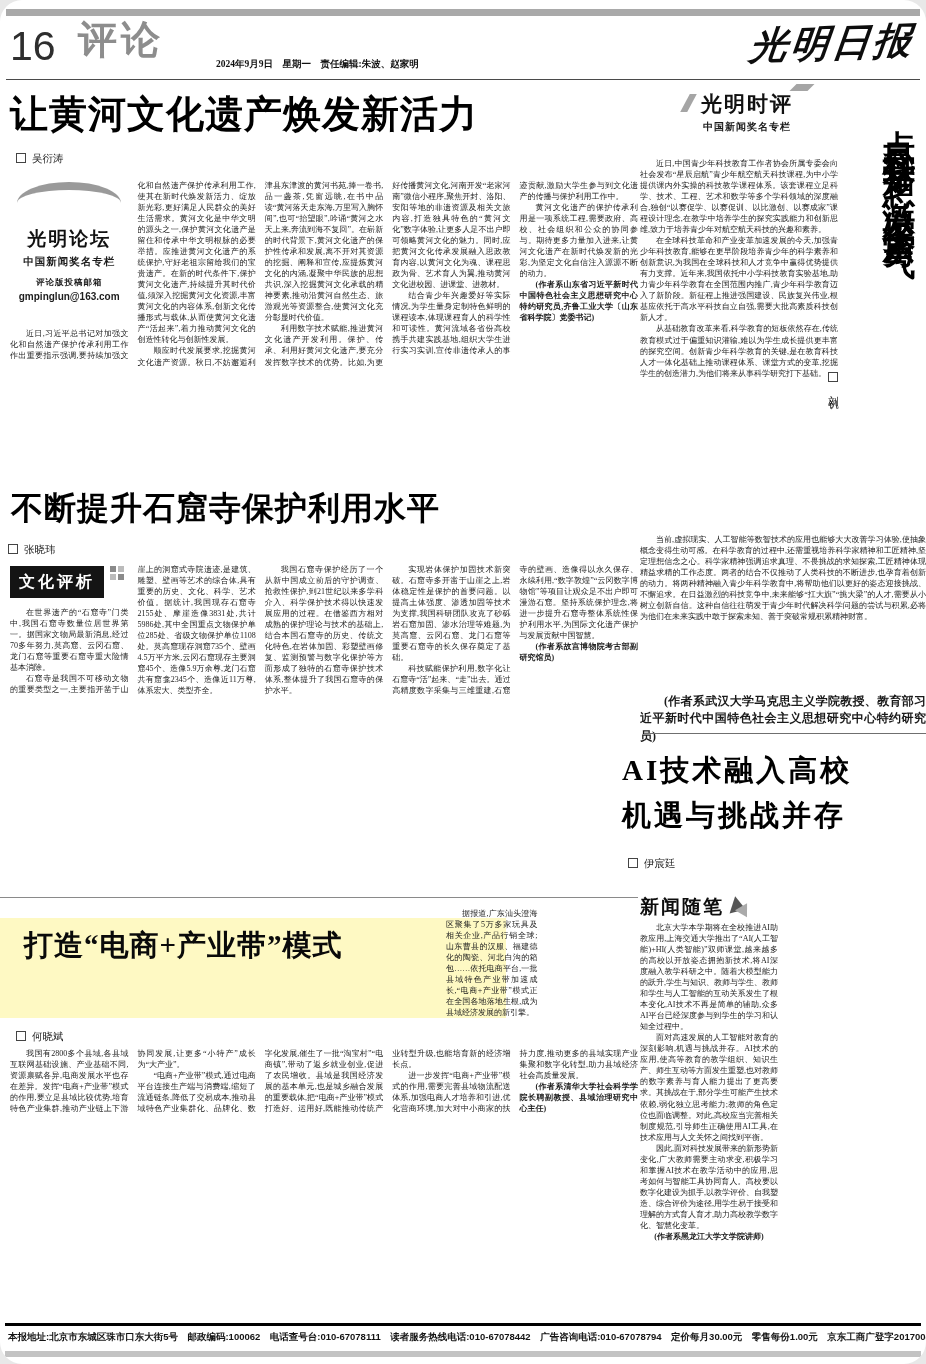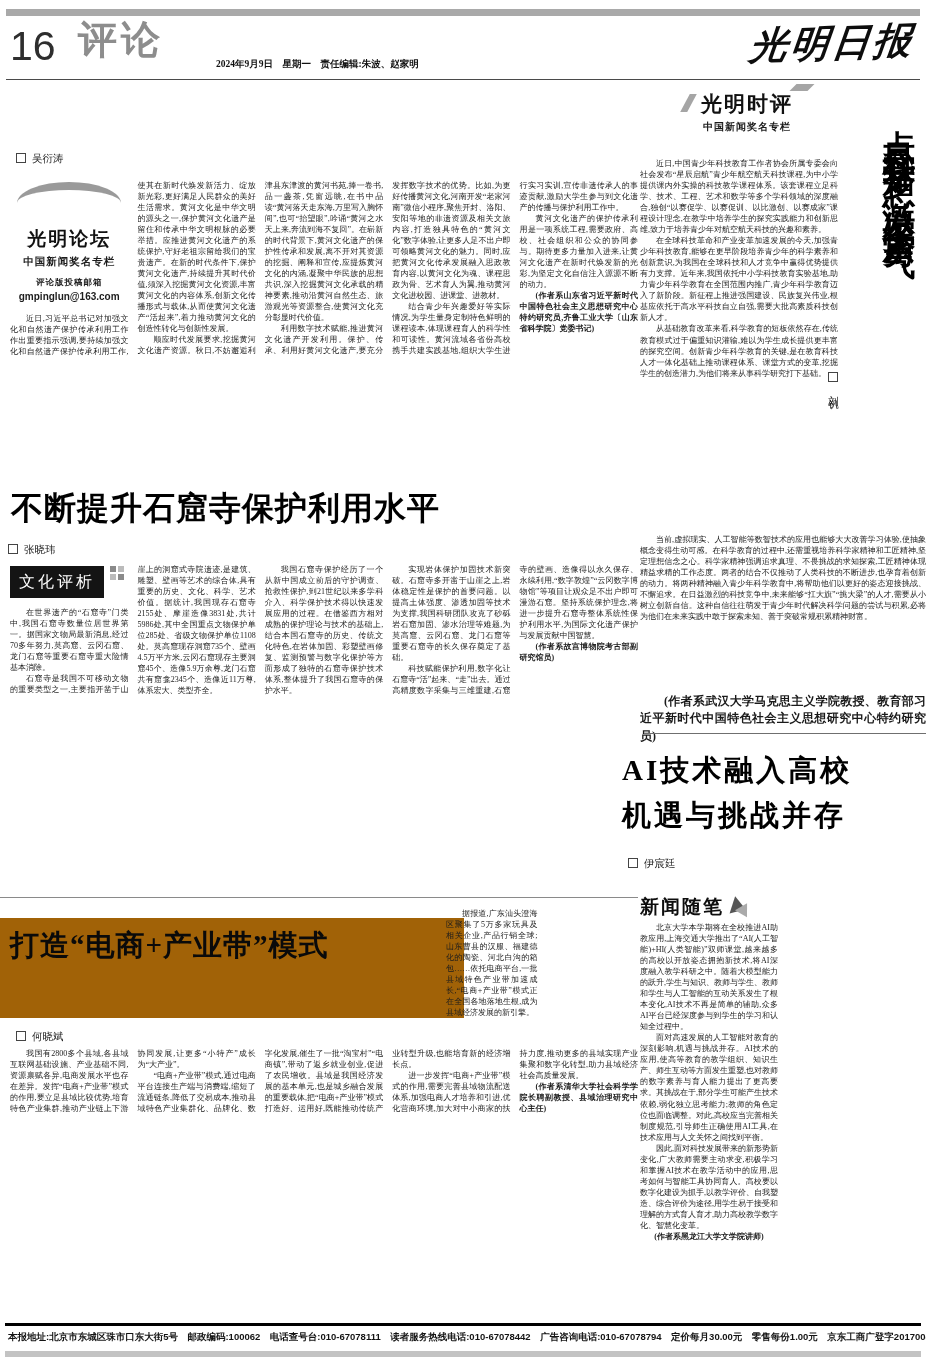--- a/index.html
+++ b/index.html
@@ -1,17 +1,17 @@
 <!DOCTYPE html>
 <html><head>
 <meta charset="utf-8">
 <style>
   html,body{margin:0;padding:0;background:#e8e8e8;}
   #page{position:relative;width:926px;height:1364px;background:#ffffff;margin:0 auto;
-        font-family:"Liberation Serif","DejaVu Serif",serif;color:#1a1a1a;overflow:hidden;}
+        font-family:"Liberation Serif","DejaVu Serif",serif;color:#1a1a1a;overflow:hidden;border-radius:22px;}
   .abs{position:absolute;}
 
   
   .topbar{left:6px;right:6px;top:9px;height:7px;background:#a9a9a9;}
   .pagenum{left:10px;top:26px;font-family:"Liberation Sans","DejaVu Sans",sans-serif;
            font-size:41px;color:#2e2e2e;line-height:1;}
   .section-title{left:78px;top:20px;font-size:39px;font-weight:bold;color:#8d8d8d;
                  letter-spacing:4px;line-height:1;}
   .dateline{left:216px;top:58px;font-size:9.5px;font-weight:bold;color:#111;}
   .masthead{right:12px;top:18px;font-size:38px;font-weight:bold;font-style:italic;
@@ -26,47 +26,47 @@
   .byline{font-size:10.5px;color:#222;}
   .byline .sq{display:inline-block;width:8px;height:8px;border:1px solid #444;
               vertical-align:-1px;margin-right:6px;}
 
   
   .a1-title{left:10px;top:94px;width:630px;font-size:38px;font-weight:bold;
             letter-spacing:1px;line-height:1.1;color:#000;}
   .a1-byline{left:16px;top:152px;}
   .a1-flow{left:10px;top:180px;width:628px;height:264px;column-count:5;column-gap:9px;
            column-fill:balance;overflow:hidden;}
-  .forum-box{break-inside:avoid;height:126px;text-align:center;margin-bottom:5px;}
+  .forum-box{break-inside:avoid;height:126px;text-align:center;margin-bottom:20px;}
   .forum-arc{width:104px;height:34px;margin:2px auto 2px auto;border:0 solid #9a9a9a;
              border-top-width:8px;border-radius:50%;}
   .forum-title{font-size:19px;font-weight:bold;letter-spacing:2px;color:#111;}
   .forum-sub{font-size:10.5px;font-weight:bold;margin-top:3px;letter-spacing:1px;}
   .forum-mail-label{font-size:8.5px;font-weight:bold;margin-top:7px;letter-spacing:1px;}
   .forum-email{font-size:10px;font-weight:bold;margin-top:2px;font-family:"Liberation Sans",sans-serif;}
 
   
   .a2-title{left:11px;top:487px;width:630px;font-size:32px;font-weight:bold;
             letter-spacing:1px;color:#000;}
   .a2-byline{left:8px;top:543px;}
   .a2-flow{left:10px;top:564px;width:628px;height:318px;column-count:5;column-gap:9px;
            column-fill:balance;overflow:hidden;}
   .culture-label-wrap{break-inside:avoid;margin:2px 0 7px 0;height:34px;}
   .culture-label{display:inline-block;background:#141414;color:#fff;font-size:16px;
-                 font-weight:normal;letter-spacing:3px;padding:5px 9px 5px 9px;position:relative;}
+                 font-weight:bold;letter-spacing:3px;padding:5px 9px 5px 9px;position:relative;}
   .culture-label::after{content:"";position:absolute;right:-12px;top:0;width:6px;height:6px;
                  background:#8a8a8a;box-shadow:8px 0 0 #bbb,0 8px 0 #bbb,8px 8px 0 #8a8a8a;}
 
   
   .rule-l1{left:0px;top:897px;width:638px;height:1px;background:#8a8a8a;}
   .rule-r1{left:644px;top:733px;width:282px;height:1px;background:#6f6f6f;}
 
   
-  .a3-box{left:0px;top:918px;width:464px;height:100px;background:#a16207;
-          padding:6px 0 0 10px;box-sizing:border-box;}
+  .a3-box{left:0px;top:918px;width:506px;height:100px;background:#fef9c3;
+          padding:6px 0 0 24px;box-sizing:border-box;}
   .a3-title{font-size:29px;font-weight:bold;line-height:1.5;letter-spacing:1px;color:#0a0a0a;}
   .a3-byline{left:16px;top:1030px;}
   .a3-side{left:446px;top:908px;width:192px;height:132px;column-count:2;column-gap:9px;
            column-fill:auto;overflow:hidden;}
   .a3-flow{left:10px;top:1048px;width:628px;height:262px;column-count:5;column-gap:9px;
            column-fill:balance;overflow:hidden;}
 
   
   .sp-box{left:648px;top:90px;width:198px;height:64px;text-align:center;}
   .sp-title{font-size:21px;font-weight:bold;letter-spacing:2px;color:#111;position:relative;
@@ -113,20 +113,21 @@
 
 <div id="page">
 
   <div class="abs topbar"></div>
   <div class="abs pagenum">16</div>
   <div class="abs section-title">评论</div>
   <div class="abs dateline">2024年9月9日　星期一　责任编辑:朱波、赵家明</div>
   <div class="abs masthead">光明日报</div>
   <div class="abs header-rule"></div>
 
+  <h1 class="abs a1-title" style="margin:0">让黄河文化遗产焕发新活力</h1>
   <div class="abs a1-byline byline">
     <span class="sq"></span><span>吴衍涛</span>
   </div>
   <div class="abs a1-flow bodyflow">
     <div class="forum-box">
       <div class="forum-arc"></div>
       <div class="forum-title">光明论坛</div>
       <div class="forum-sub">中国新闻奖名专栏</div>
       <div class="forum-mail-label">评论版投稿邮箱</div>
       <div class="forum-email">gmpinglun@163.com</div>

